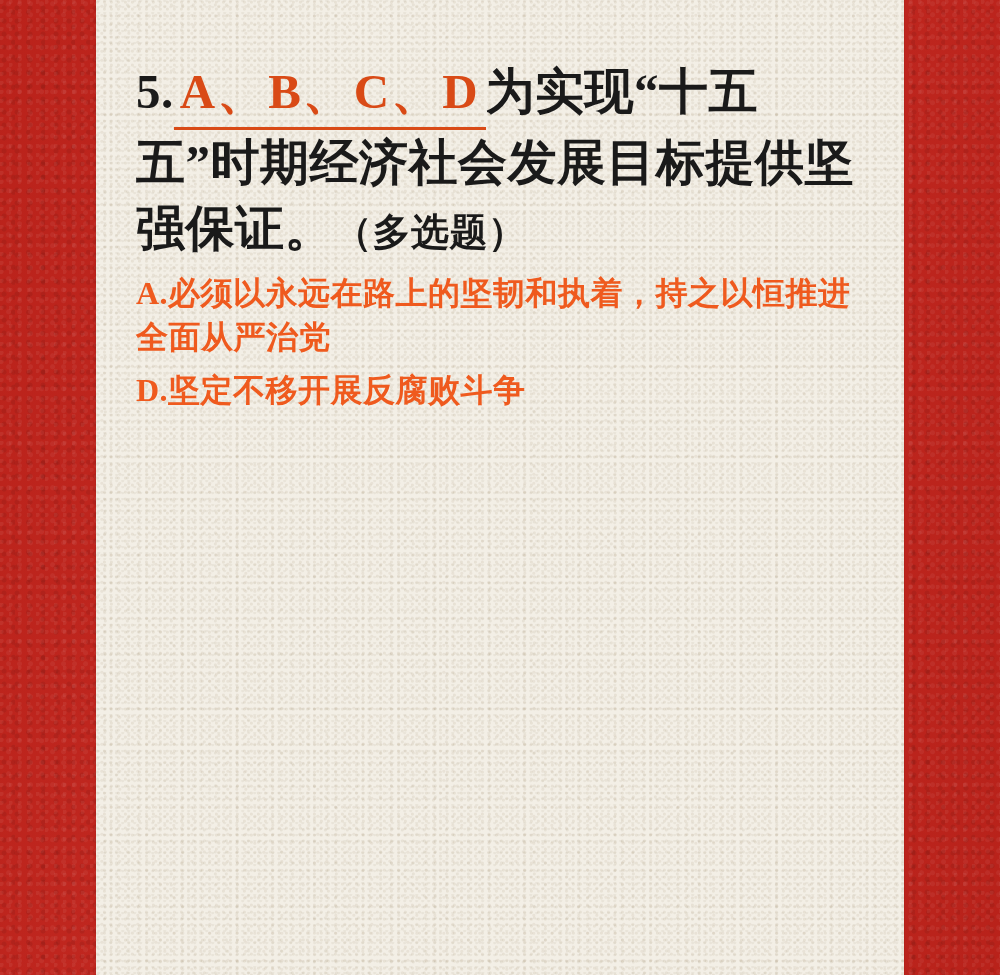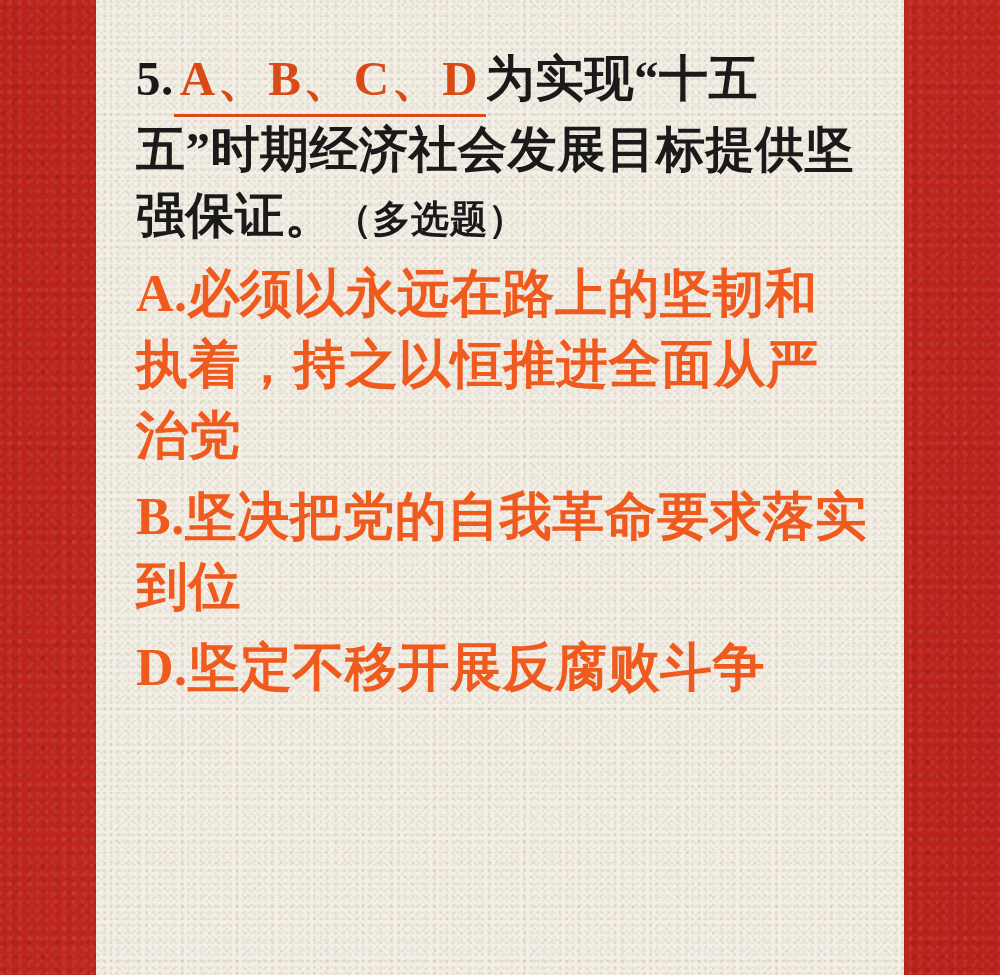--- a/index.html
+++ b/index.html
@@ -59,21 +59,21 @@
     position: relative;
     padding: 46px 36px 0 40px;
     z-index: 2;
   }
   .question {
     font-size: 49px;
     font-weight: 700;
     line-height: 1.35;
     color: #1a1a1a;
     letter-spacing: 0.5px;
-    margin: 0 0 6px 0;
+    margin: 13px 0 6px 0;
   }
   .q-num {
     color: #1a1a1a;
   }
   .blank {
     display: inline-block;
     color: #d94a16;
     border-bottom: 3px solid #d94a16;
     padding: 0 6px 2px 6px;
     letter-spacing: 2px;
@@ -84,21 +84,21 @@
   }
   .q-type {
     font-size: 38px;
     font-weight: 700;
     color: #1a1a1a;
   }
   .options {
     margin-top: 10px;
   }
   .option {
-    font-size: 52px;
+    font-size: 32px;
     font-weight: 700;
     line-height: 1.36;
     color: #ef5a1e;
     letter-spacing: 0.5px;
     margin-bottom: 10px;
   }
   .opt-key {
     color: #ef5a1e;
   }
   .opt-text {
@@ -114,22 +114,19 @@
 
       <p class="question">
         <span class="q-num">5.</span><span class="blank">A、B、C、D</span><span class="q-tail">为实现“十五五”时期经济社会发展目标提供坚强保证。</span><span class="q-type">（多选题）</span>
       </p>
 
       <div class="options">
         <div class="option">
           <span class="opt-key">A.</span><span class="opt-text">必须以永远在路上的坚韧和执着，持之以恒推进全面从严治党</span>
         </div>
         <div class="option">
-          <span class="opt-key">B.</span><span class="opt-text">坚决把党的自我革命要求落实到位</span>
-        </div>
-        <div class="option">
           <span class="opt-key">D.</span><span class="opt-text">坚定不移开展反腐败斗争</span>
         </div>
       </div>
 
     </div>
   </div>
 </div>
 
 </body></html>

